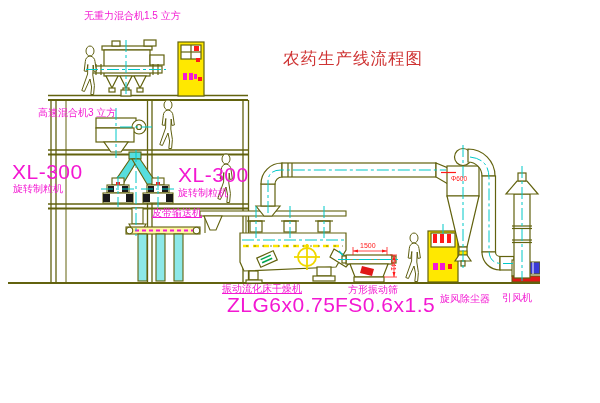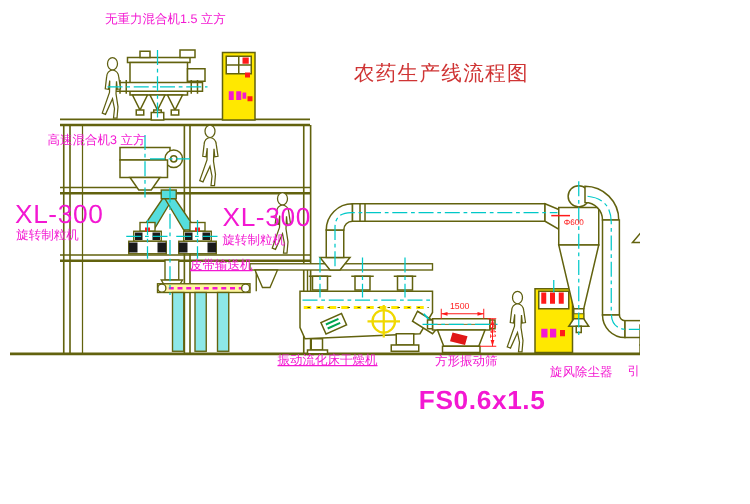--- a/index.html
+++ b/index.html
@@ -1,17 +1,17 @@
 <!DOCTYPE html>
 <html><head>
 <meta charset="utf-8">
 <style>
   html,body{margin:0;padding:0;background:#fff;}
   #stage{position:relative;width:512px;height:403px;background:#ffffff;overflow:hidden;
-         font-family:"Liberation Sans",sans-serif;}
+         font-family:"Liberation Sans",sans-serif;padding-left:28px;}
   #stage svg{position:absolute;left:0;top:0;}
   .label{position:absolute;white-space:nowrap;line-height:1;}
   .magenta{color:#f318d2;}
   .red{color:#ff1a1a;}
   .title-red{color:#cf3434;}
   .sm{font-size:10px;}
   .model{font-size:21px;letter-spacing:0.5px;}
   .dim{font-size:7px;}
   .tiny{font-size:6.5px;}
   .rot90{transform:rotate(90deg);transform-origin:left top;}
@@ -309,23 +309,24 @@
 
 <div class="label magenta model" style="left:12px;top:161px;">XL-300</div>
 <div class="label magenta sm" style="left:13px;top:184px;">旋转制粒机</div>
 
 <div class="label magenta model" style="left:178px;top:164px;">XL-300</div>
 <div class="label magenta sm" style="left:178px;top:188px;">旋转制粒机</div>
 
 <div class="label magenta sm" style="left:152px;top:208px;text-decoration:underline;">皮带输送机</div>
 
 <div class="label magenta sm" style="left:222px;top:284px;text-decoration:underline;">振动流化床干燥机</div>
+<div class="label magenta model" style="left:227px;top:294px;">ZLG6x0.75</div>
 
 <div class="label magenta sm" style="left:348px;top:285px;">方形振动筛</div>
-<div class="label magenta model" style="left:335px;top:310px;font-weight:bold;">FS0.6x1.5</div>
+<div class="label magenta model" style="left:335px;top:294px;">FS0.6x1.5</div>
 
 <div class="label magenta sm" style="left:440px;top:294px;">旋风除尘器</div>
 
 <div class="label magenta sm" style="left:502px;top:293px;">引风机</div>
 
 <div class="label red dim" style="left:360px;top:242px;">1500</div>
 <div class="label red dim rot90" style="left:397px;top:259px;">541</div>
 <div class="label red tiny" style="left:451px;top:176px;">Φ600</div>
 
 </div>

